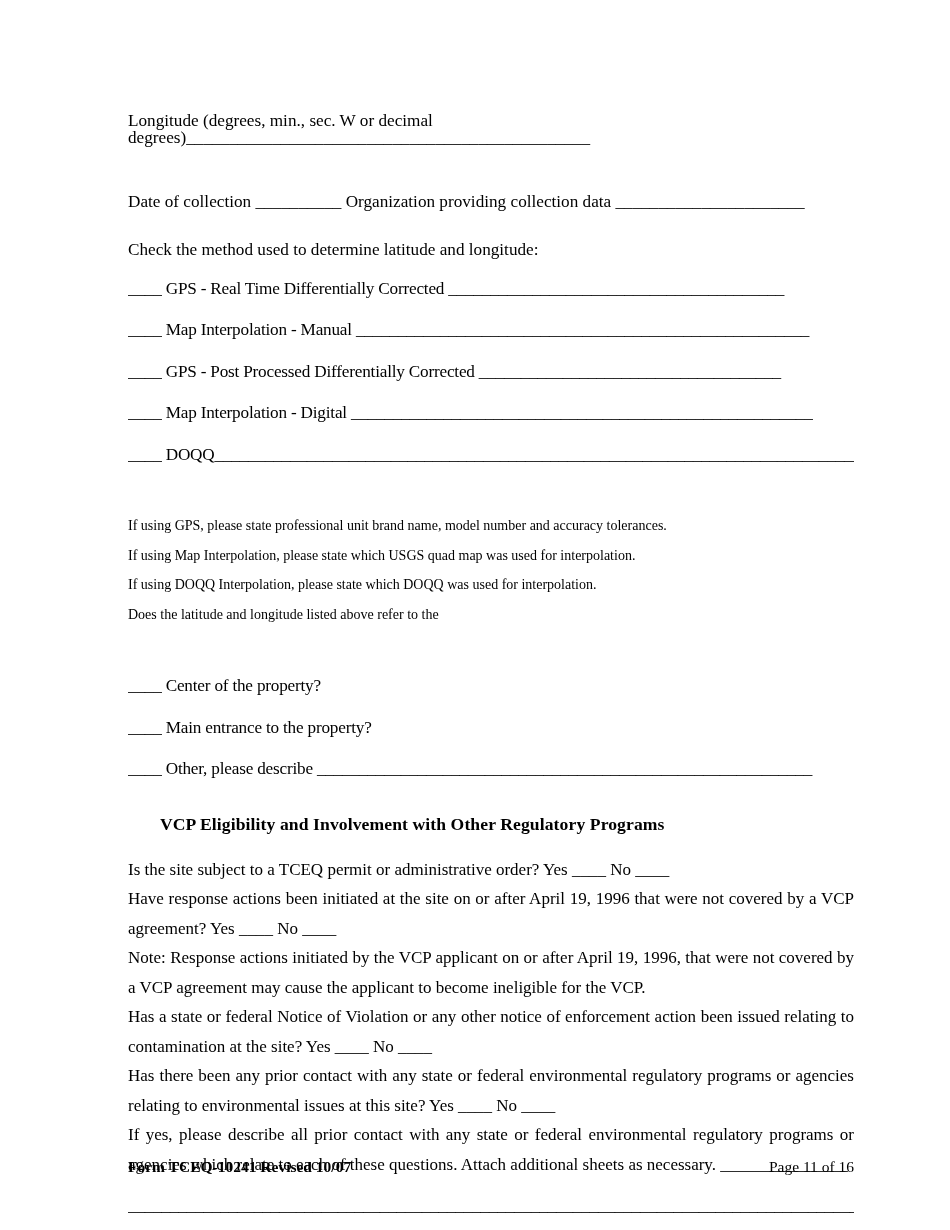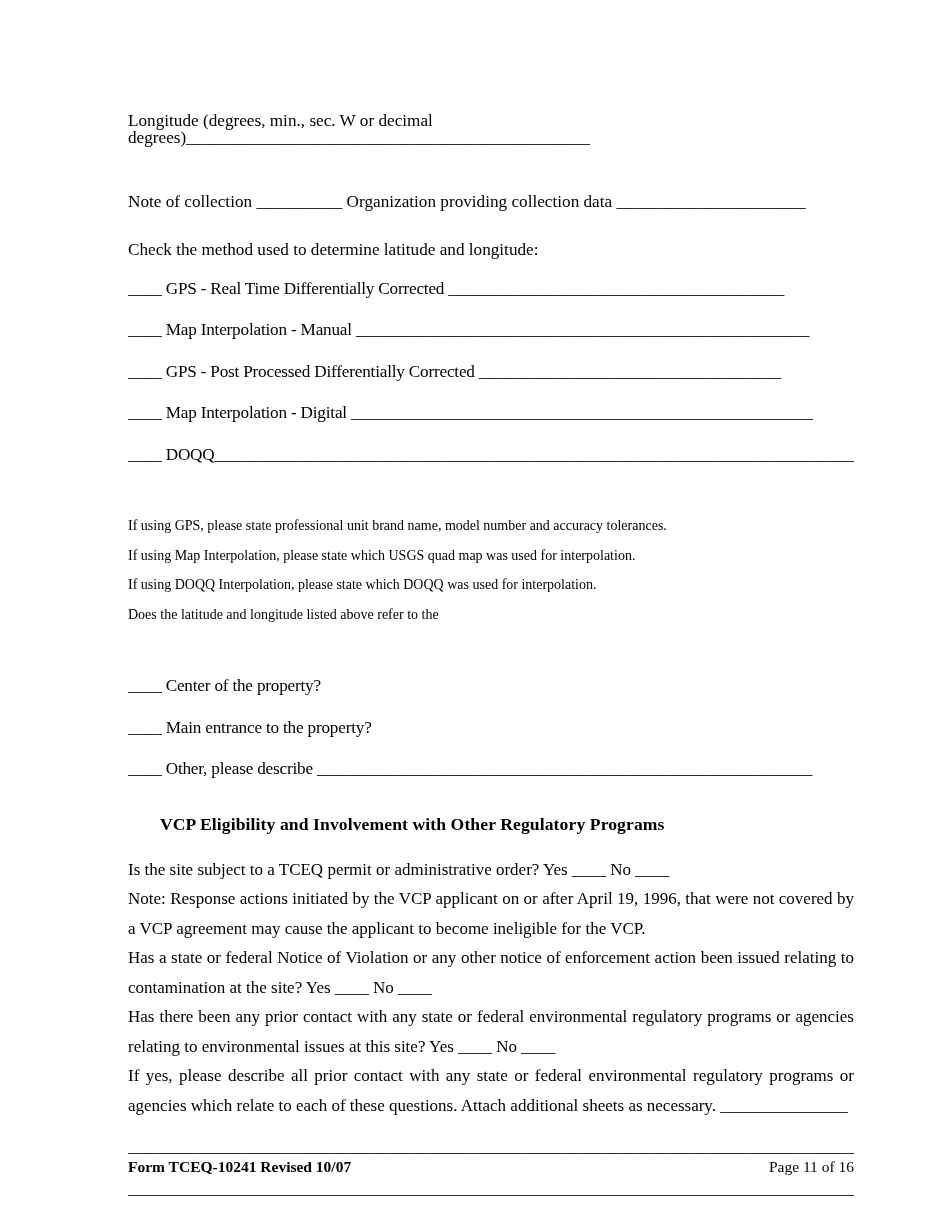--- a/index.html
+++ b/index.html
@@ -84,21 +84,21 @@
 </style>
 </head>
 <body>
 
 <div class="page">
 
   <div class="line">Longitude (degrees, min., sec. W or decimal degrees)_______________________________________________</div>
 
   <div class="gap-xl"></div>
 
-  <div class="line">Note of collection __________ Organization providing collection data ______________________</div>
+  <div class="line">Date of collection __________ Organization providing collection data ______________________</div>
 
   <div class="gap-l"></div>
 
   <div class="line row-sp2">Check the method used to determine latitude and longitude:</div>
 
   <div class="rule-line row-sp">____ GPS - Real Time Differentially Corrected ________________________________________</div>
   <div class="rule-line row-sp">____ Map Interpolation - Manual ______________________________________________________</div>
   <div class="rule-line row-sp">____ GPS - Post Processed Differentially Corrected ____________________________________</div>
   <div class="rule-line row-sp">____ Map Interpolation - Digital _______________________________________________________</div>
   <div class="rule-line row-sp">____ DOQQ_____________________________________________________________________________</div>
@@ -116,20 +116,21 @@
   <div class="rule-line">____ Main entrance to the property?</div>
   <div class="rule-line">____ Other, please describe ___________________________________________________________</div>
 
   <div class="gap-l"></div>
 
   <div class="section-title">VCP Eligibility and Involvement with Other Regulatory Programs</div>
 
   <div class="gap-m"></div>
 
   <div class="para">Is the site subject to a TCEQ permit or administrative order? Yes ____ No ____</div>
+  <div class="para">Have response actions been initiated at the site on or after April 19, 1996 that were not covered by a VCP agreement? Yes ____ No ____</div>
   <div class="para">Note: Response actions initiated by the VCP applicant on or after April 19, 1996, that were not covered by a VCP agreement may cause the applicant to become ineligible for the VCP.</div>
   <div class="para">Has a state or federal Notice of Violation or any other notice of enforcement action been issued relating to contamination at the site? Yes ____ No ____</div>
   <div class="para">Has there been any prior contact with any state or federal environmental regulatory programs or agencies relating to environmental issues at this site? Yes ____ No ____</div>
   <div class="para">If yes, please describe all prior contact with any state or federal environmental regulatory programs or agencies which relate to each of these questions. Attach additional sheets as necessary. _______________</div>
 
   <div class="rule-line">_____________________________________________________________________________________________</div>
   <div class="rule-line">_____________________________________________________________________________________________</div>
 
   <div class="footer">
     <div class="footer-left">Form TCEQ-10241 Revised 10/07</div>

